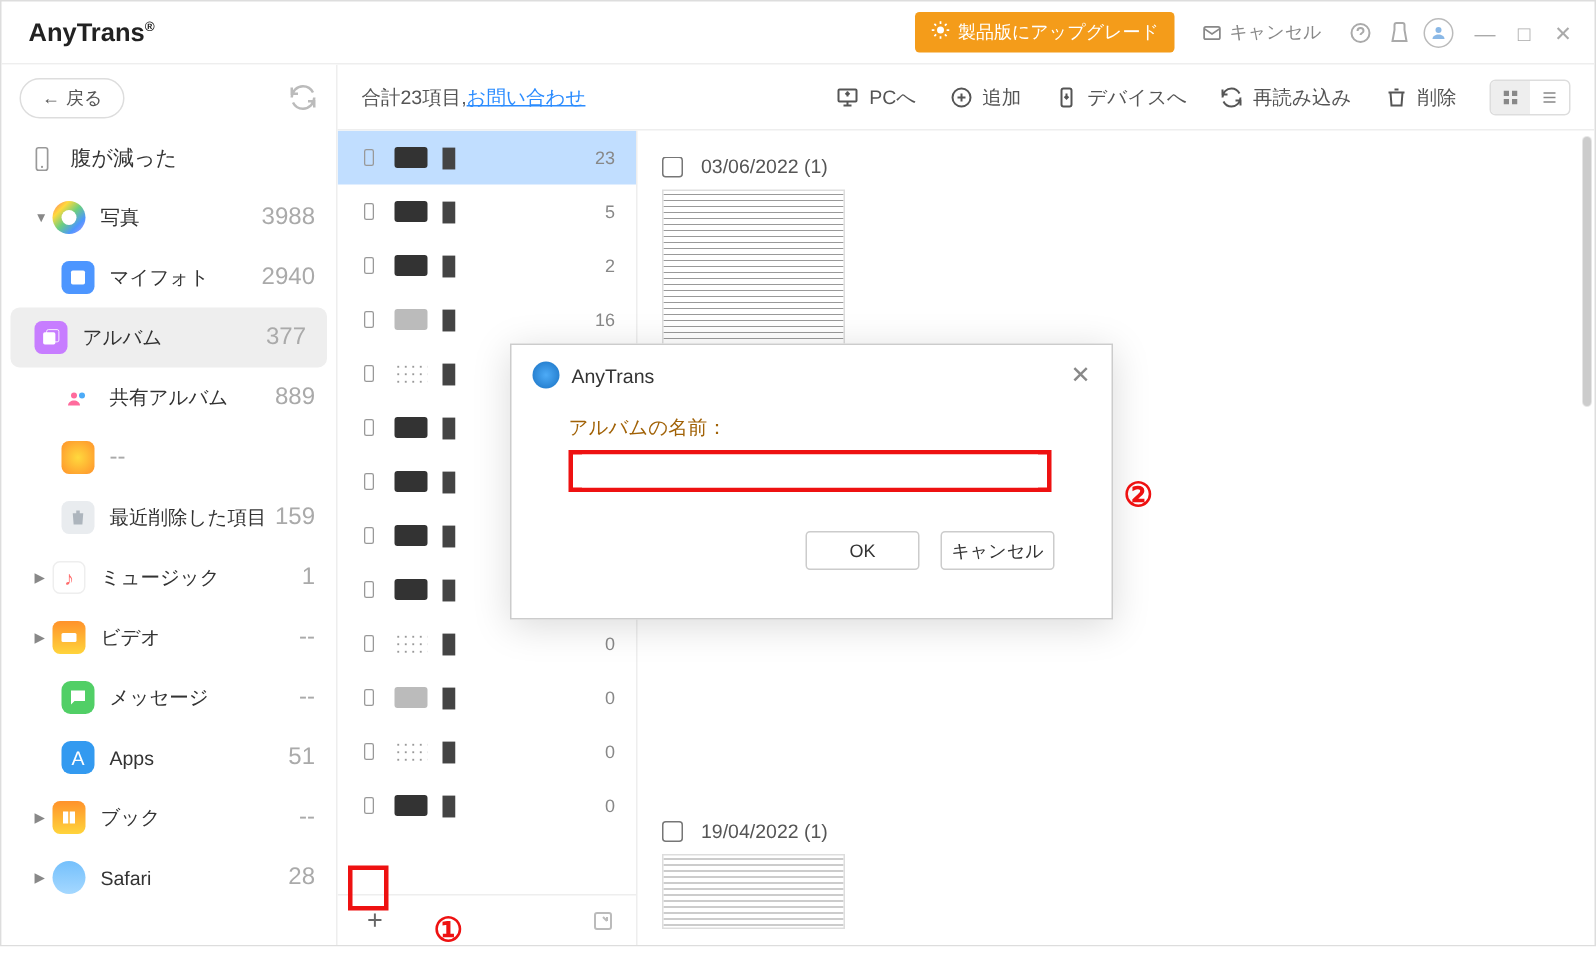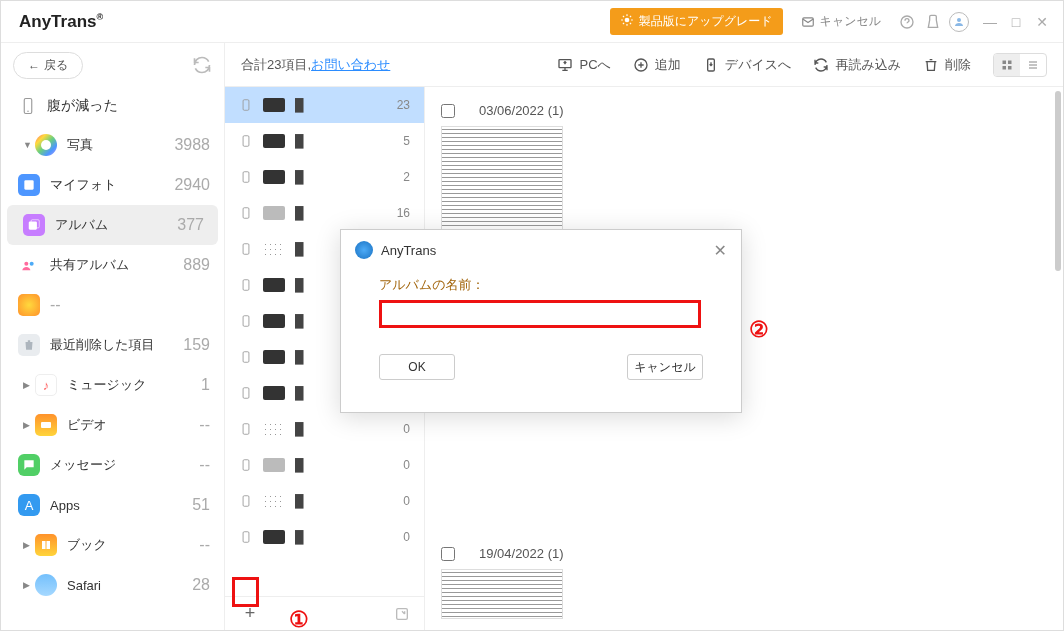--- a/index.html
+++ b/index.html
@@ -22,21 +22,21 @@
 .body{flex:1;display:flex;overflow:hidden}
 .sidebar{width:224px;border-right:1px solid #eee;display:flex;flex-direction:column;background:#fff}
 .sb-top{height:44px;display:flex;align-items:center;padding:0 12px;gap:8px}
 .back-btn{border:1px solid #ddd;border-radius:14px;padding:4px 14px;font-size:12px;color:#555;cursor:pointer;display:flex;align-items:center;gap:4px}
 .sb-top-spacer{flex:1}
 .refresh-ic{width:20px;height:20px;color:#bbb;cursor:pointer}
 .device-row{height:38px;display:flex;align-items:center;padding:0 18px;color:#333;font-size:14px;gap:10px}
 .device-row svg{width:18px;height:18px;fill:#999}
 .nav{flex:1;overflow:auto}
 .nav-item{height:40px;display:flex;align-items:center;padding:0 14px 0 22px;cursor:pointer;font-size:13px;color:#333}
-.nav-item.sub{padding-left:17px}
+.nav-item.sub{padding-left:40px}
 .nav-item.active{background:#eee;border-radius:6px;margin:0 6px;padding-left:16px}
 .caret{width:12px;color:#888;font-size:9px}
 .nav-ic{width:22px;height:22px;margin-right:10px;display:flex;align-items:center;justify-content:center;border-radius:5px}
 .nav-ic.photos{background:linear-gradient(135deg,#ff6b6b,#ffd93d,#6bcf7f,#4d96ff,#b197fc);border-radius:50%}
 .nav-ic.photos::before{content:"";width:10px;height:10px;background:#fff;border-radius:50%}
 .nav-ic.myphoto{background:#4d96ff;color:#fff}
 .nav-ic.album{background:#c77dff;color:#fff}
 .nav-ic.shared{background:#fff}
 .nav-ic.shared svg{fill:#ff6b9d}
 .nav-ic.stream{background:radial-gradient(circle,#ffd93d,#ff922b)}
@@ -68,34 +68,34 @@
 .alb-thumb{width:22px;height:14px;background:#333;border-radius:2px}
 .alb-thumb.grey{background:#bbb}
 .alb-thumb.dots{background:radial-gradient(circle,#999 20%,transparent 20%);background-size:5px 5px}
 .alb-lbl{flex:1;color:#444}
 .alb-cnt{color:#888}
 .alb-foot{height:34px;border-top:1px solid #eee;display:flex;align-items:center;justify-content:space-between;padding:0 14px}
 .add-btn{width:22px;height:22px;display:flex;align-items:center;justify-content:center;font-size:18px;color:#666;cursor:pointer}
 .add-marker{border:3px solid #e11;position:absolute}
 .photos-area{flex:1;overflow:auto;padding:16px;position:relative}
 .date-group{margin-bottom:18px}
-.date-hdr{display:flex;align-items:flex-end;gap:24px;margin-bottom:8px;font-size:13px;color:#555}
+.date-hdr{display:flex;align-items:flex-end;gap:12px;margin-bottom:8px;font-size:13px;color:#555}
 .date-hdr input{width:14px;height:14px}
 .doc-thumb{width:122px;height:170px;border:1px solid #ddd;background:repeating-linear-gradient(#fff,#fff 2px,#999 2px,#999 3px);background-size:100% 4px;padding:4px;overflow:hidden;font-size:5px;line-height:6px;color:#666}
 .scroll-ind{position:absolute;right:2px;top:90px;width:6px;height:180px;background:#ccc;border-radius:3px}
 .modal{position:absolute;left:339px;top:228px;width:402px;height:184px;background:#fff;border:1px solid #ccc;box-shadow:0 4px 24px rgba(0,0,0,0.15);z-index:10}
 .modal-hdr{height:40px;display:flex;align-items:center;padding:0 14px;gap:8px}
 .modal-logo{width:18px;height:18px;border-radius:50%;background:radial-gradient(#4dabf7,#1971c2)}
 .modal-title{font-size:13px;flex:1}
 .modal-close{cursor:pointer;color:#888;font-size:16px}
 .modal-body{padding:6px 38px}
 .modal-lbl{font-size:13px;color:#a16207;margin-bottom:6px}
 .modal-input{width:322px;height:28px;border:3px solid #e11;padding:0 6px}
 .modal-input input{width:100%;height:100%;border:none;outline:none}
-.modal-btns{display:flex;justify-content:space-between;margin-top:26px}
+.modal-btns{display:flex;justify-content:flex-end;gap:14px;margin-top:26px}
 .m-btn{min-width:76px;height:26px;border:1px solid #ccc;border-radius:3px;background:#fff;cursor:pointer;font-size:12px;display:flex;align-items:center;justify-content:center}
 .callout{position:absolute;font-size:22px;color:#e11;font-weight:600;font-family:serif;z-index:20}
 </style>
 </head>
 <body>
 
 <div class="app">
   <div class="titlebar">
     <span class="brand"><span>AnyTrans</span><sup>®</sup></span>
     <div class="tbar-spacer"></div>

